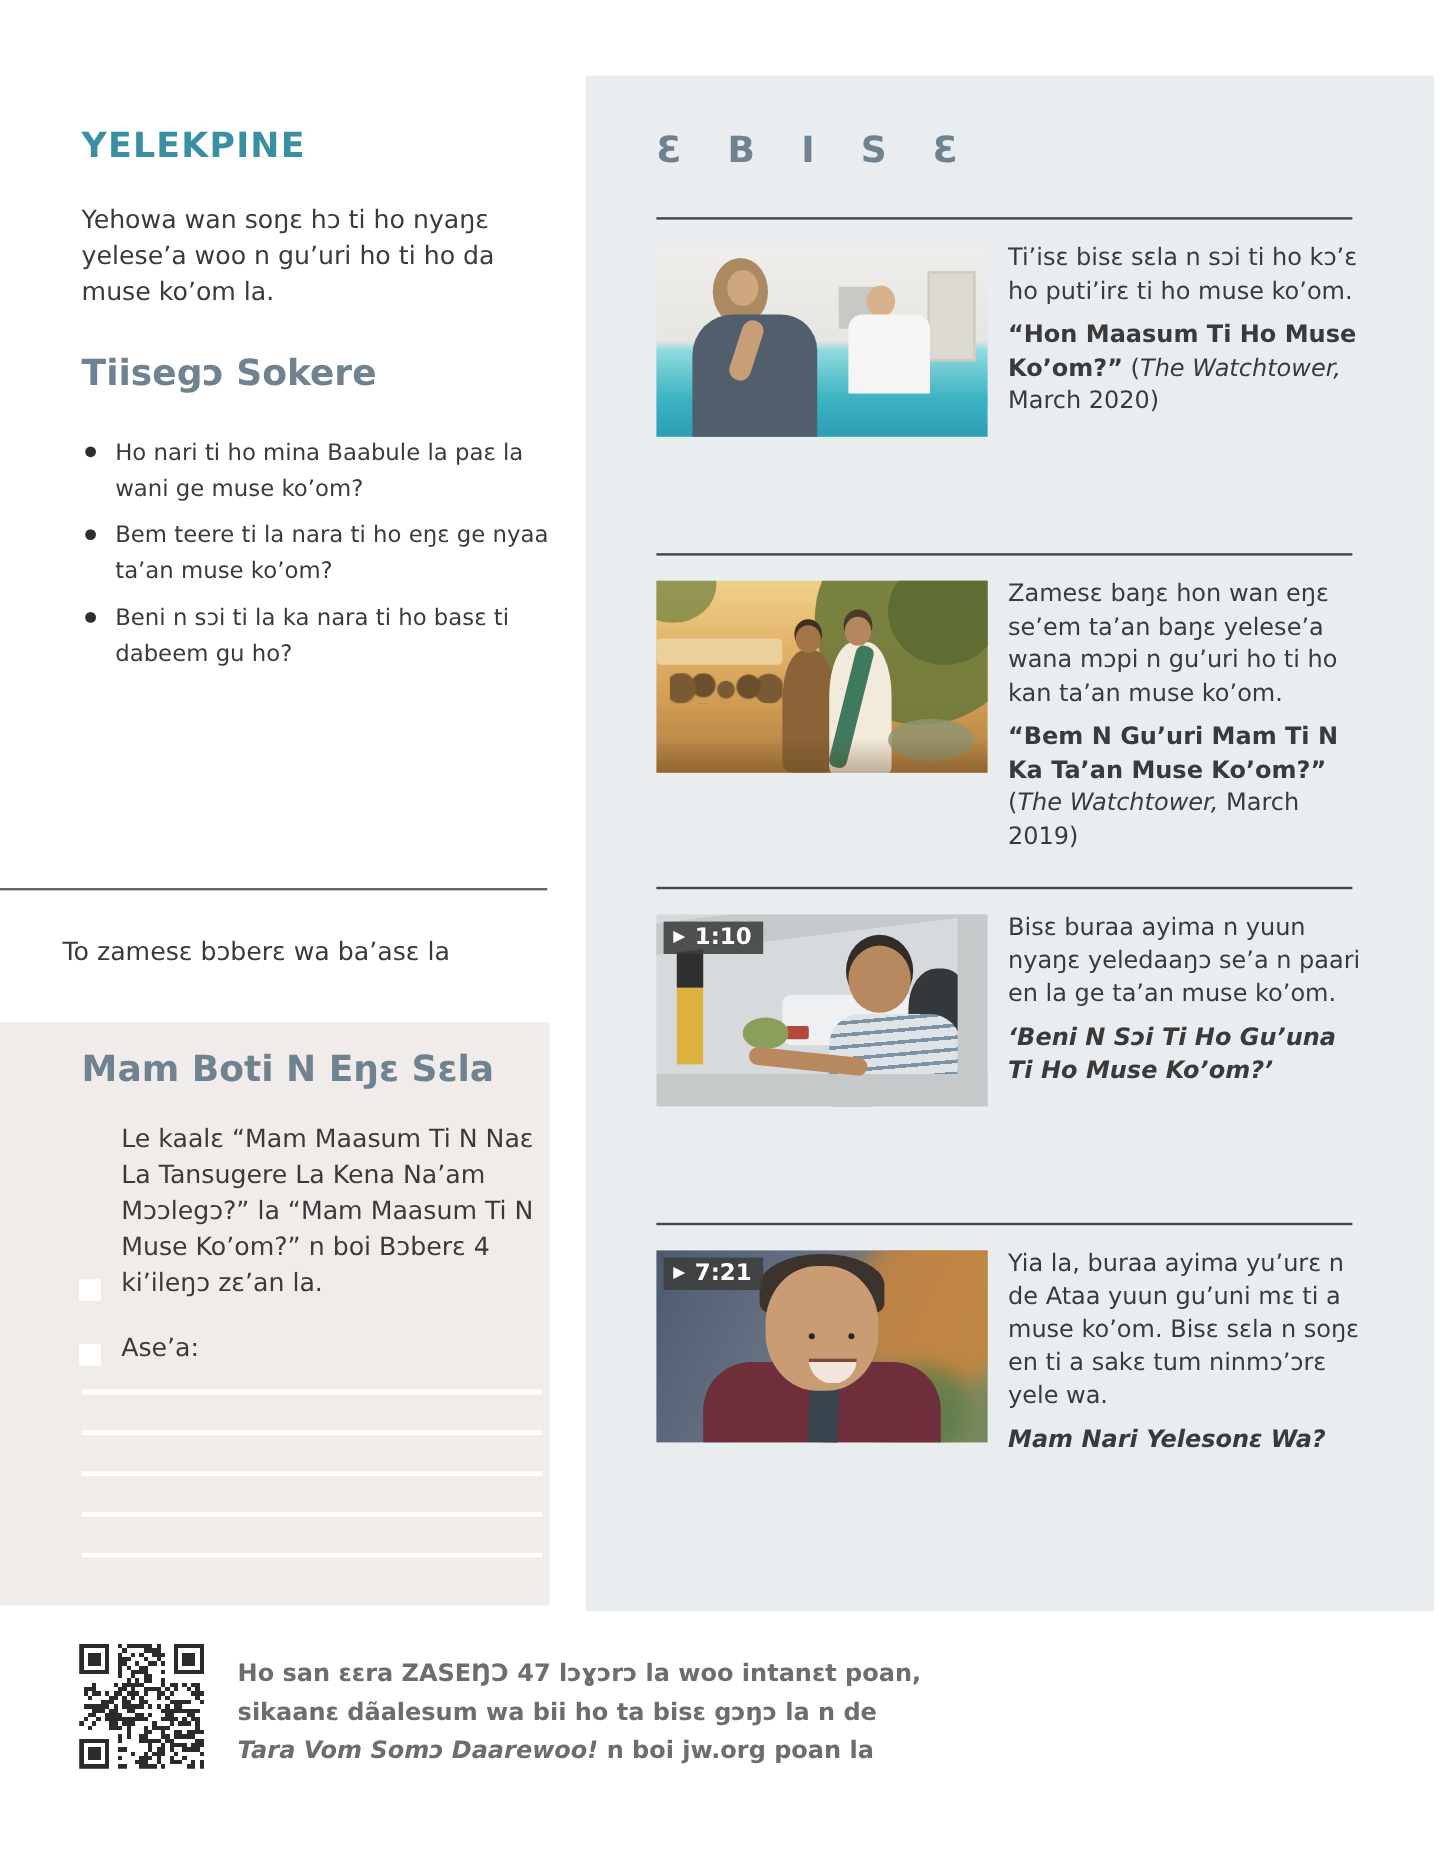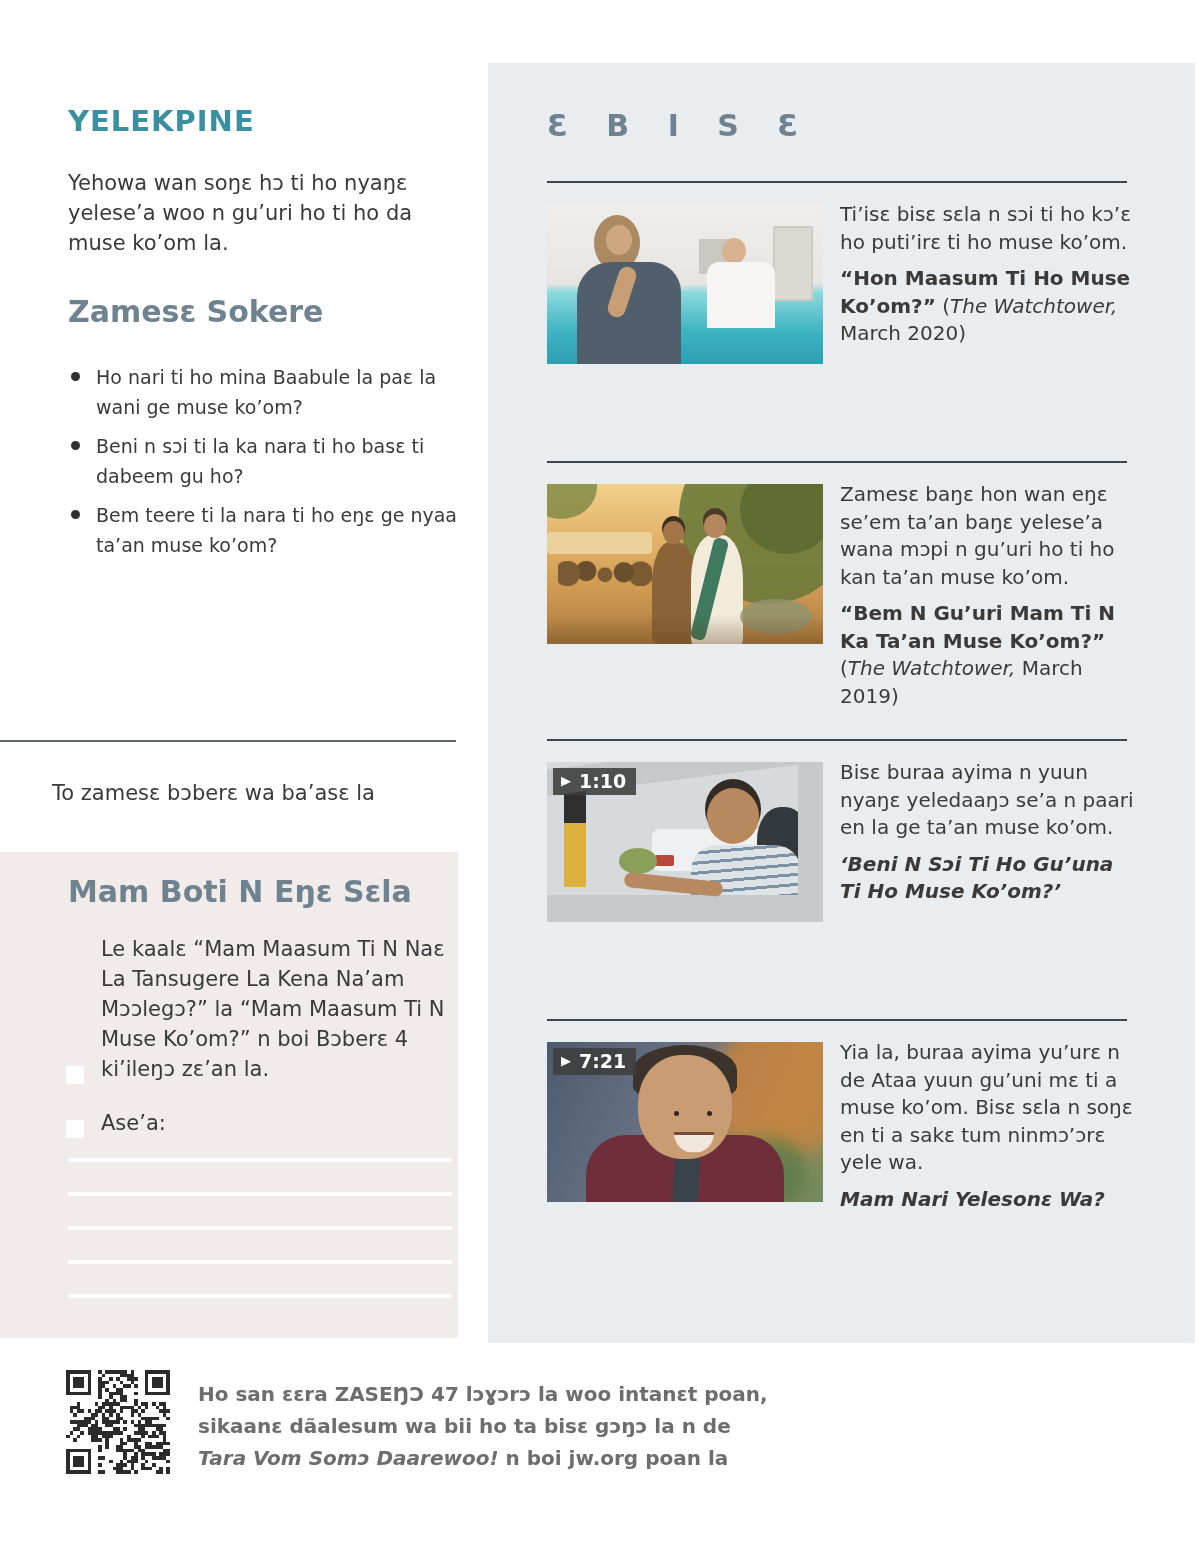--- a/index.html
+++ b/index.html
@@ -124,25 +124,25 @@
   .t4 .smile{left:46%;top:56%;width:40px;height:18px;border-radius:0 0 40px 40px;background:#f0e6dc;border-top:3px solid #7a4a3a;}
 </style>
 </head>
 <body>
 
 <div class="page">
 
   <div class="h-teal">YELEKPINE</div>
   <div class="intro">Yehowa wan soŋɛ hɔ ti ho nyaŋɛ yelese’a woo n gu’uri ho ti ho da muse ko’om la.</div>
 
-  <div class="questions-title h-slate">Zamesɛ Sokere</div>
+  <div class="questions-title h-slate">Tiisegɔ Sokere</div>
   <ul class="bullets">
     <li>Ho nari ti ho mina Baabule la paɛ la wani ge muse ko’om?</li>
+    <li>Bem teere ti la nara ti ho eŋɛ ge nyaa ta’an muse ko’om?</li>
     <li>Beni n sɔi ti la ka nara ti ho basɛ ti dabeem gu ho?</li>
-    <li>Bem teere ti la nara ti ho eŋɛ ge nyaa ta’an muse ko’om?</li>
   </ul>
 
   <div class="divider"></div>
   <div class="note">To zamesɛ bɔberɛ wa ba’asɛ la</div>
 
   <div class="checkbox-panel">
     <div class="box-title h-slate">Mam Boti N Eŋɛ Sɛla</div>
     <div class="check-item check-item-1">
       <div class="check-square"></div>
       <div class="check-text">Le kaalɛ “Mam Maasum Ti N Naɛ La Tansugere La Kena Na’am Mɔɔlegɔ?” la “Mam Maasum Ti N Muse Ko’om?” n boi Bɔberɛ 4 ki’ileŋɔ zɛ’an la.</div>

